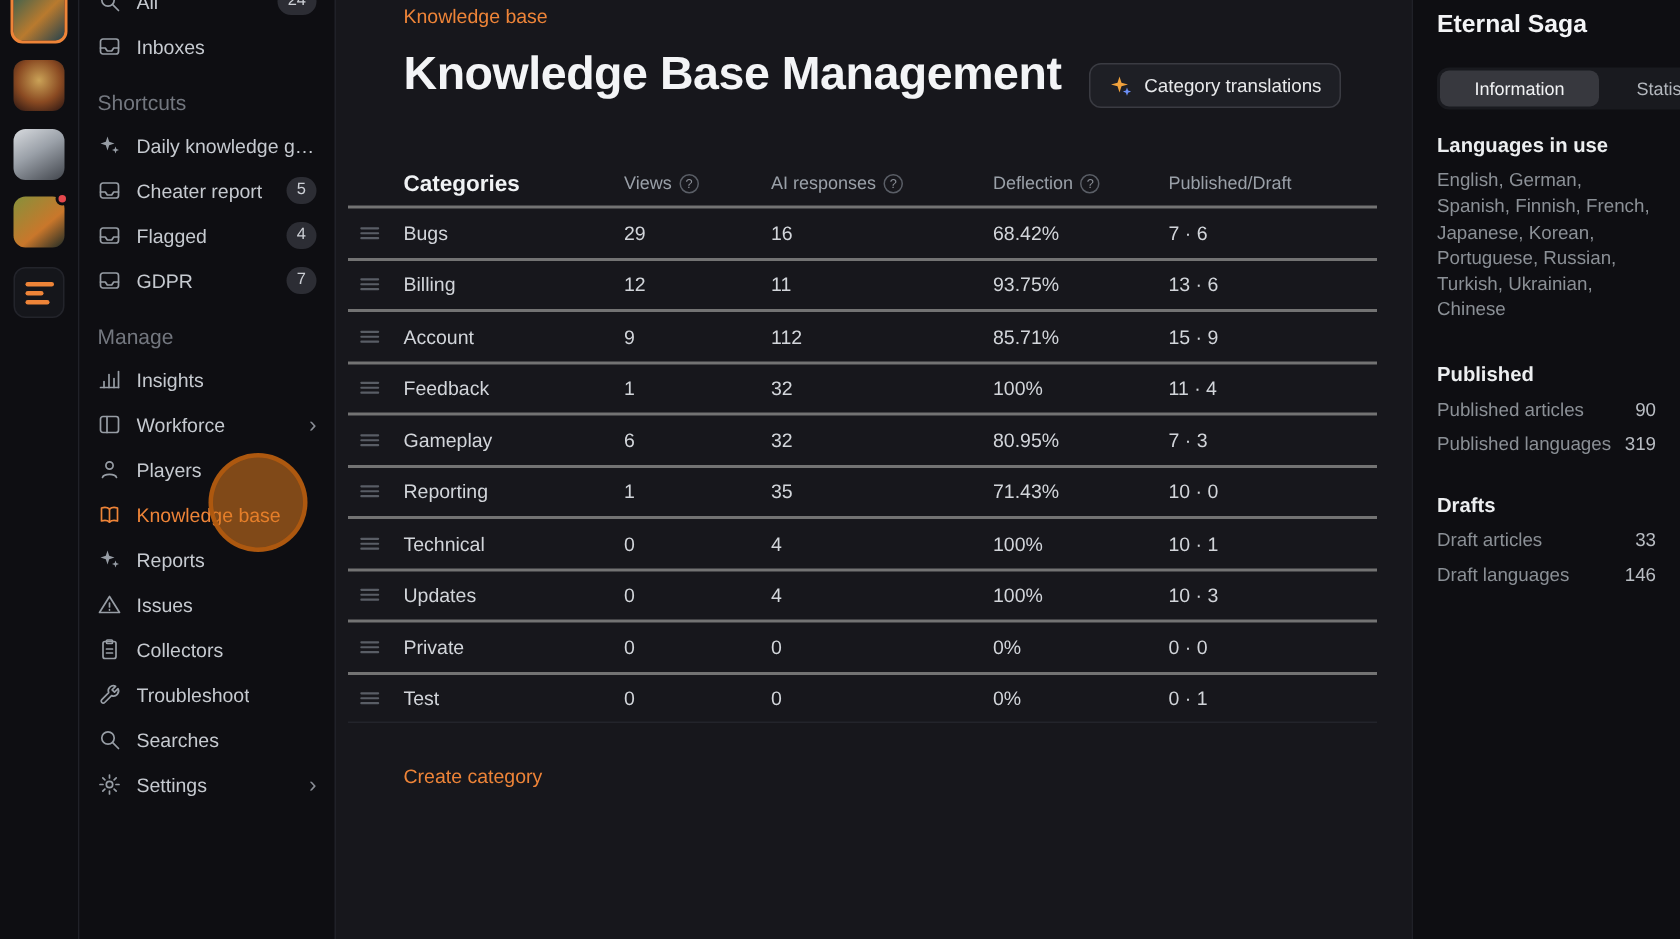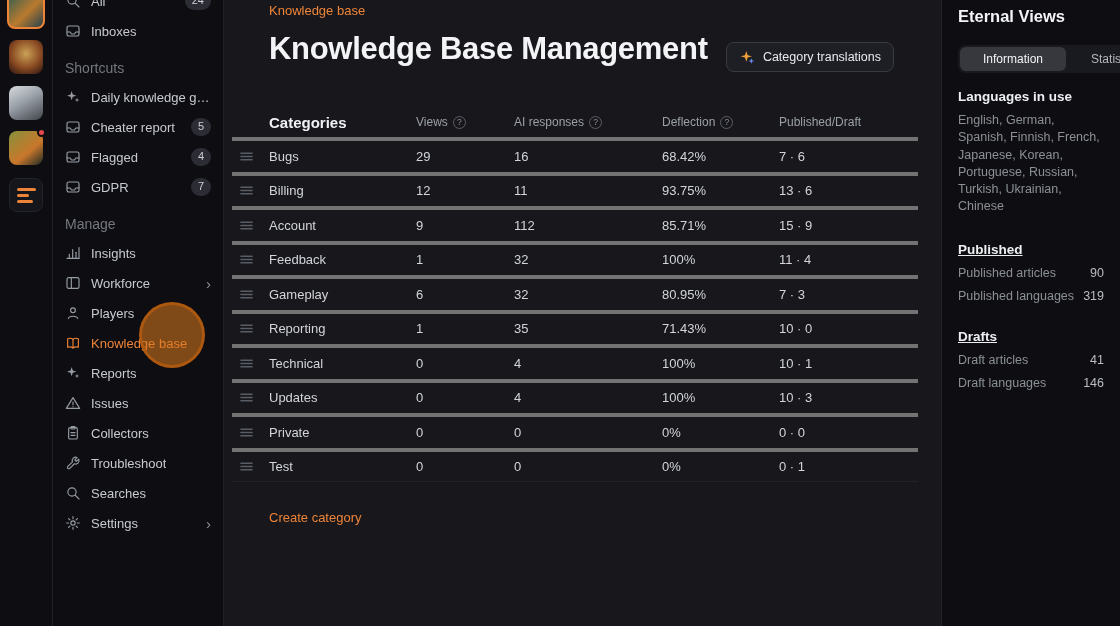--- a/index.html
+++ b/index.html
@@ -45,34 +45,34 @@
     background:#1e1f25; border:1px solid #3a3b42; border-radius:8px; padding:0 12px; font-size:12.5px; color:#e8e9eb; cursor:pointer; }
   .translate-btn .ico { color:#f0a13c; }
 
   .table { margin:40px 23px 0 8px; }
   .thead, .tr { display:grid; grid-template-columns:37px 147px 98px 148px 117px 1fr; align-items:center; }
   .thead { height:30px; }
   .th { font-size:12px; color:#9aa0a8; display:flex; align-items:center; gap:5px; }
   .th.first { font-size:15px; font-weight:700; color:#f0f2f4; }
   .info { width:13px; height:13px; border:1px solid #5a5e66; border-radius:50%; color:#8a8e96; font-size:8.5px;
     display:inline-flex; align-items:center; justify-content:center; cursor:pointer; }
-  .tr { height:34.5px; border-top:4px solid #737373; font-size:13px; color:#d2d5da; cursor:pointer; }
+  .tr { height:34.5px; border-top:2px solid #737373; font-size:13px; color:#d2d5da; cursor:pointer; }
   .tr:last-child { border-bottom:1px solid #23242b; }
   .handle { width:15px; height:15px; margin-left:7px; color:#595d65; cursor:grab; }
   .handle svg { width:100%; height:100%; display:block; }
   .create-link { margin:28px 0 0 45px; color:#ee8438; font-size:13px; width:max-content; cursor:pointer; }
 
   
   .panel { position:absolute; left:941px; top:0; bottom:0; right:0; background:#0e0e12; border-left:1px solid #202128; padding:0 16px; }
   .panel-title { margin-top:7px; font-size:16.5px; font-weight:700; color:#f3f4f6; }
   .tabs { margin-top:19px; display:inline-flex; background:#191a1f; border-radius:8px; padding:2px; gap:2px; }
   .tab { font-size:12px; padding:5px 23px; border-radius:6px; color:#b3b7bd; cursor:pointer; white-space:nowrap; }
   .tab.active { background:#37383e; color:#f1f2f4; }
   .panel-h { margin-top:16px; font-size:13.5px; font-weight:700; color:#eceef0; }
-  .panel-h.gap { margin-top:26px;text-decoration:underline; }
+  .panel-h.gap { margin-top:26px; }
   .langs { margin-top:8px; font-size:12.5px; line-height:1.38; color:#8b9096; }
   .stat-row { display:flex; justify-content:space-between; margin-top:9px; font-size:12.5px; color:#8b9096; }
   .stat-row .val { color:#b9bdc3; }
 </style>
 </head>
 <body>
 
 <div class="app">
 
   <div class="rail">
@@ -410,21 +410,21 @@
         <span>0</span>
         <span>0%</span>
         <span>0 · 1</span>
       </div>
     </div>
 
     <div class="create-link">Create category</div>
   </div>
 
   <div class="panel">
-    <div class="panel-title">Eternal Views</div>
+    <div class="panel-title">Eternal Saga</div>
 
     <div class="tabs">
       <div class="tab active">Information</div>
       <div class="tab">Statistics</div>
     </div>
 
     <div class="panel-h">Languages in use</div>
     <div class="langs">English, German, Spanish, Finnish, French, Japanese, Korean, Portuguese, Russian, Turkish, Ukrainian, Chinese</div>
 
     <div class="panel-h gap">Published</div>
@@ -433,21 +433,21 @@
       <span class="val">90</span>
     </div>
     <div class="stat-row">
       <span>Published languages</span>
       <span class="val">319</span>
     </div>
 
     <div class="panel-h gap">Drafts</div>
     <div class="stat-row">
       <span>Draft articles</span>
-      <span class="val">41</span>
+      <span class="val">33</span>
     </div>
     <div class="stat-row">
       <span>Draft languages</span>
       <span class="val">146</span>
     </div>
   </div>
 
 </div>
 
 </body></html>

